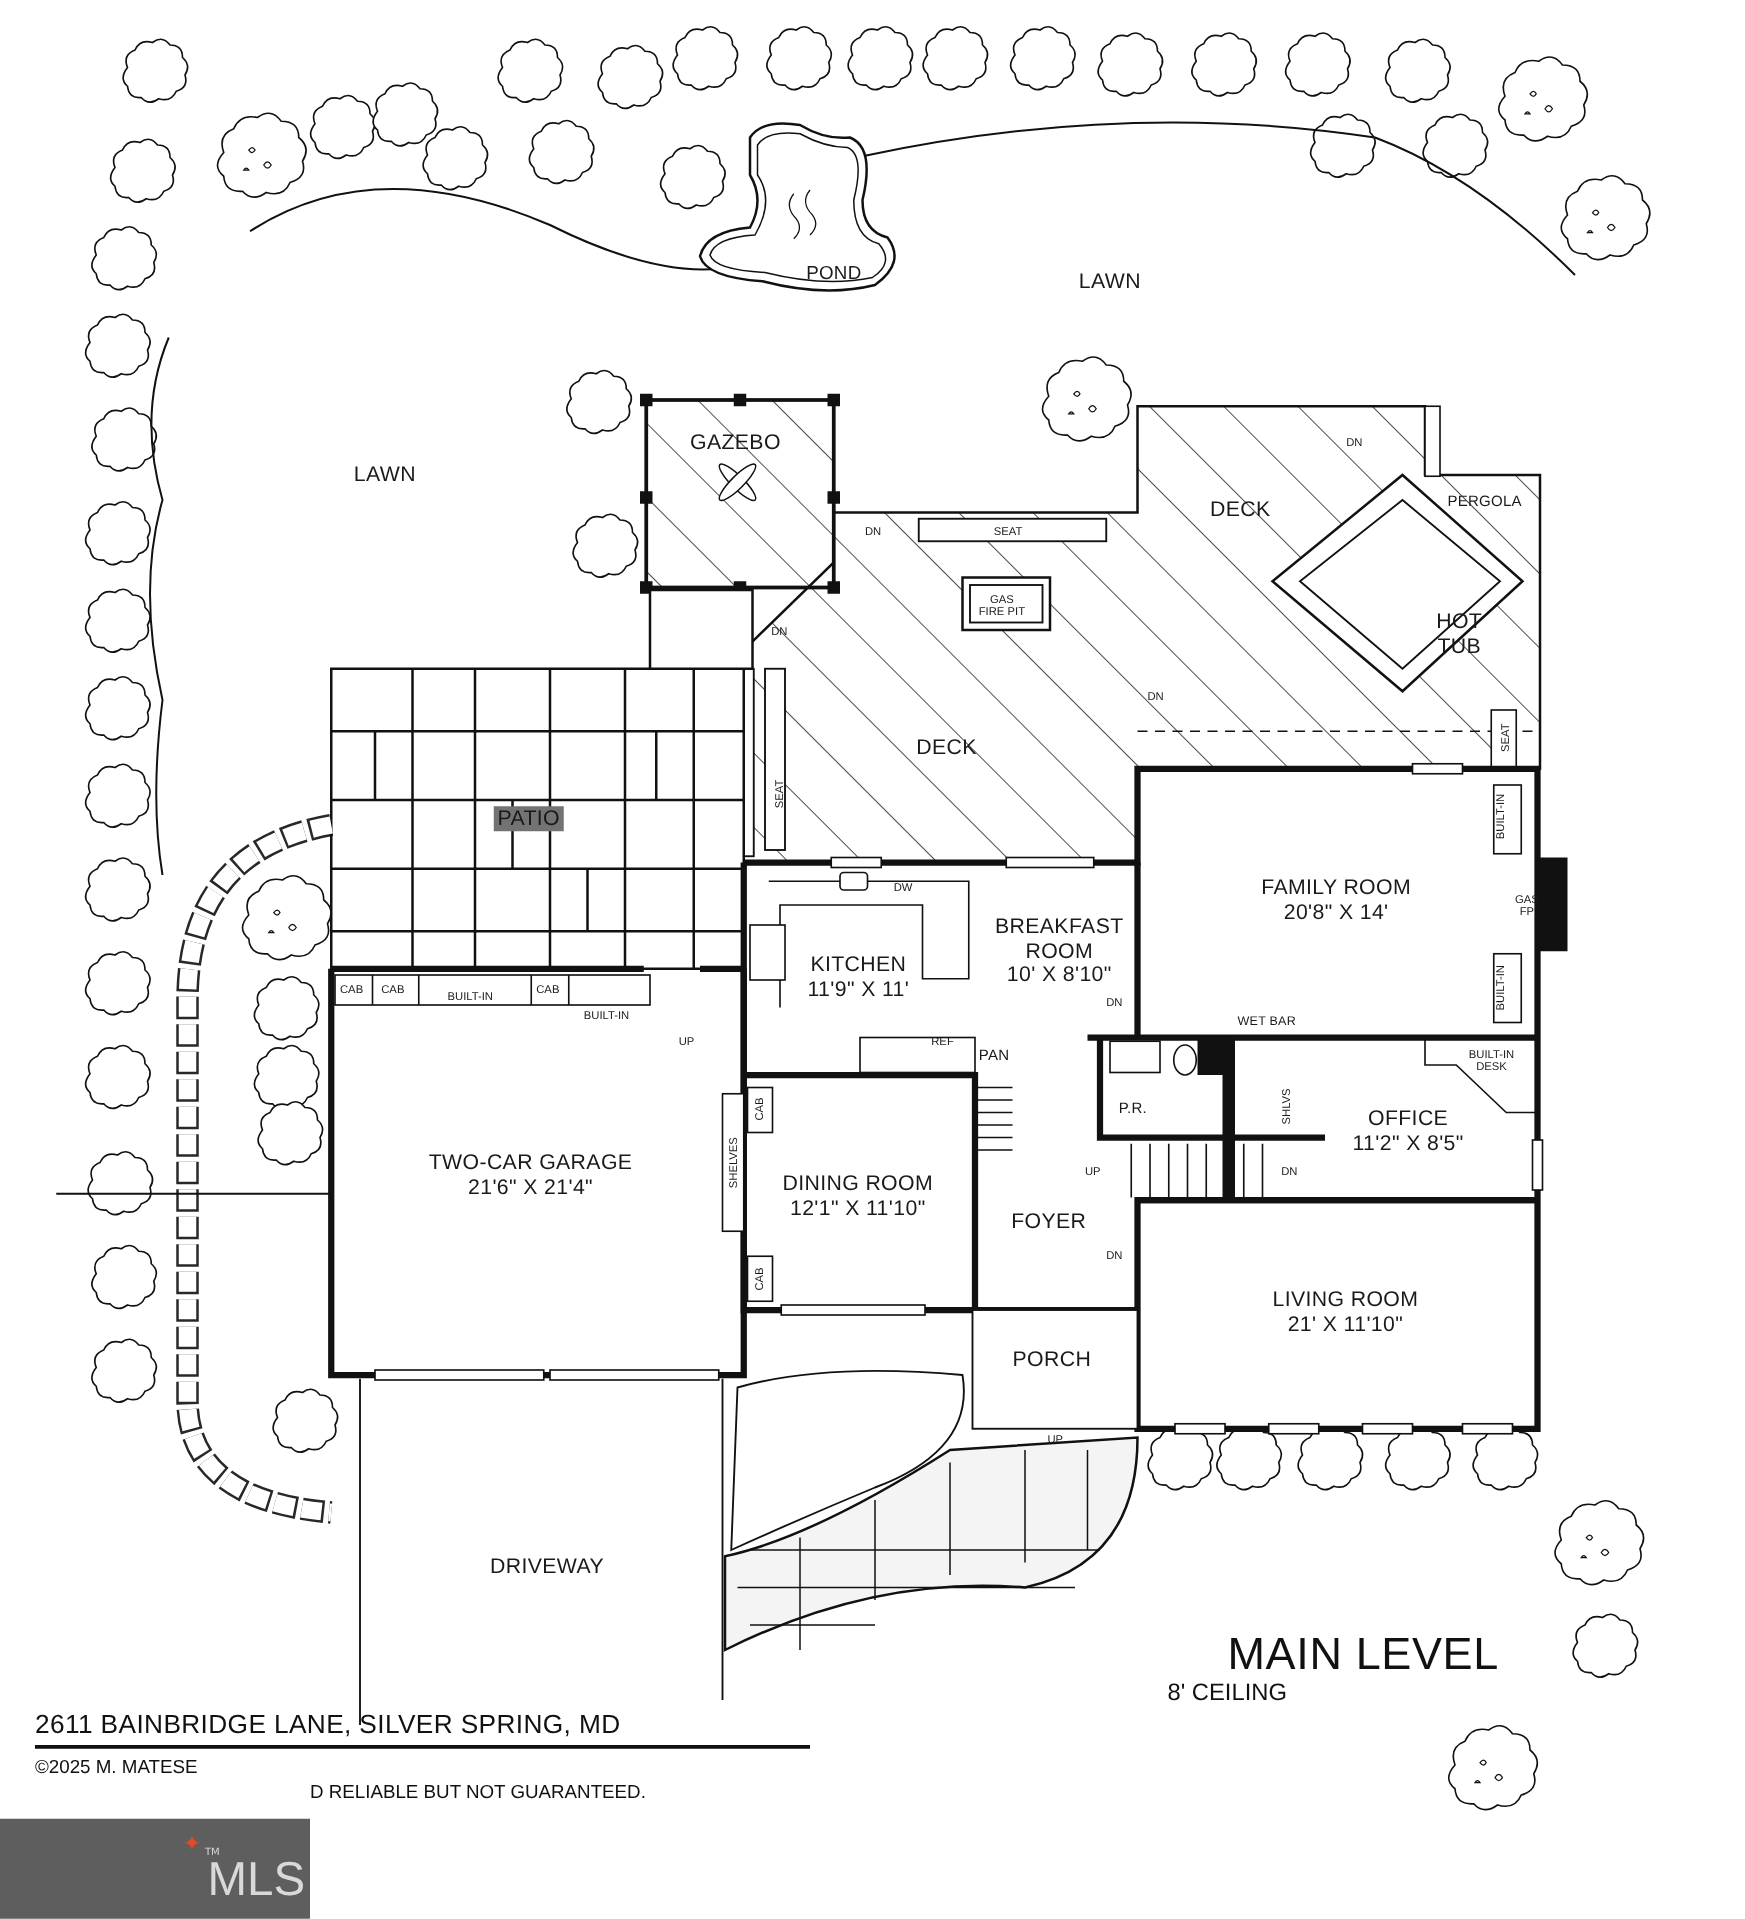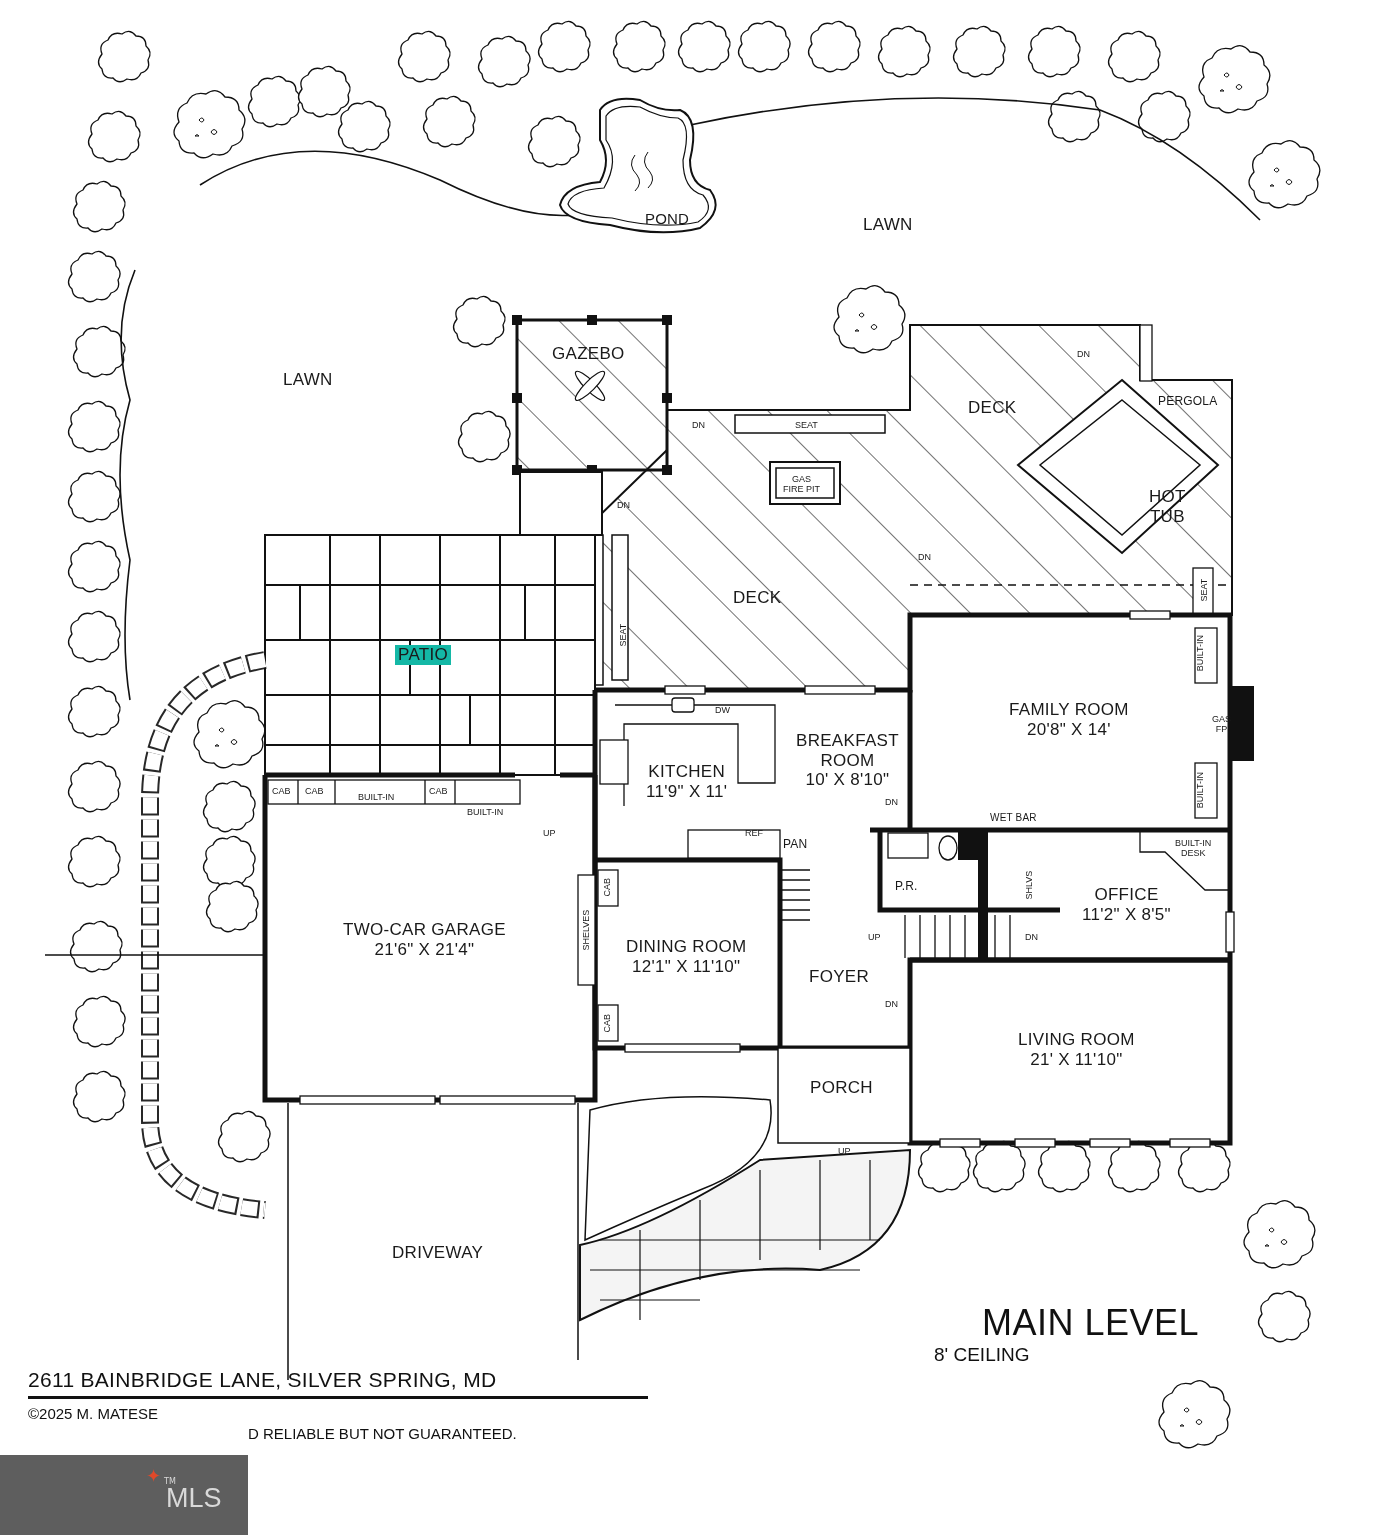--- a/index.html
+++ b/index.html
@@ -13,21 +13,21 @@
   .vert{transform:rotate(-90deg);transform-origin:center center;}
   .title-block{position:absolute;left:28px;top:1368px;width:620px;}
   .addr{font-size:21px;letter-spacing:0.3px;font-family:"Liberation Sans",sans-serif;padding-bottom:4px;border-bottom:3px solid #111;}
   .copy{font-size:15px;margin-top:6px;font-family:"Liberation Sans",sans-serif;}
   .disc{font-size:15px;line-height:23px;font-family:"Liberation Sans",sans-serif;}
   .level{position:absolute;left:934px;top:1302px;}
   .level-title{font-size:36px;letter-spacing:0.5px;font-family:"Liberation Sans",sans-serif;margin-left:48px;}
   .level-sub{font-size:19px;font-family:"Liberation Sans",sans-serif;}
   .logo{position:absolute;left:0;top:1455px;width:248px;height:80px;background:#5e5e5e;}
   .logo-word{position:absolute;left:16px;top:6px;font-family:"DejaVu Serif","Liberation Serif",serif;font-size:50px;color:#d9d9d9;font-weight:bold;letter-spacing:-1px;}
-  .logo-mls{position:absolute;left:166px;top:28px;font-family:"Liberation Sans",sans-serif;font-size:27px;color:#d9d9d9;}
+  .logo-mls{position:absolute;left:166px;top:28px;font-family:"Liberation Sans",sans-serif;font-size:38px;color:#d9d9d9;}
   .logo-star{position:absolute;left:146px;top:14px;width:14px;height:14px;color:#e0492a;font-size:18px;line-height:14px;}
   .logo-tm{position:absolute;left:164px;top:12px;font-size:8px;color:#d9d9d9;margin-top:10px;}
 </style>
 </head>
 <body>
 
 <svg id="plan" viewBox="0 0 1396 1535" xmlns="http://www.w3.org/2000/svg">
   <defs>
     <pattern id="hatch" patternUnits="userSpaceOnUse" width="42" height="42" patternTransform="rotate(-45)">
       <line x1="0" y1="0" x2="0" y2="42" stroke="#111" stroke-width="1.2"></line>
@@ -205,21 +205,21 @@
   <path d="M265,660 Q150,680 150,800 V1120 Q150,1200 265,1210" fill="none" stroke="#fff" stroke-width="14" stroke-dasharray="16,6"></path>
   <line x1="45" y1="955" x2="265" y2="955" stroke="#111" stroke-width="1.5"></line>
 </svg>
 
 <div class="lbl room" style="left:283px;top:370px;">LAWN</div>
 <div class="lbl room" style="left:863px;top:215px;">LAWN</div>
 <div class="lbl sm" style="left:645px;top:210px;font-size:15px;">POND</div>
 <div class="lbl room" style="left:552px;top:344px;">GAZEBO</div>
 <div class="lbl room" style="left:733px;top:588px;">DECK</div>
 <div class="lbl room" style="left:968px;top:398px;">DECK</div>
-<div class="lbl room" style="left:395px;top:645px;background:#14b8a6;padding:0 3px;">PATIO</div>
+<div class="lbl room" style="left:395px;top:645px;background:#737373;padding:0 3px;">PATIO</div>
 <div class="lbl room" style="left:392px;top:1243px;">DRIVEWAY</div>
 <div class="lbl room" style="left:1149px;top:451px;margin-top:36px;">
   <span>HOT</span><br>
   <span>TUB</span>
 </div>
 <div class="lbl sm" style="left:1158px;top:395px;font-size:12px;">PERGOLA</div>
 <div class="lbl xs" style="left:783px;top:474px;">
   <span>GAS</span><br>
   <span>FIRE PIT</span>
 </div>

